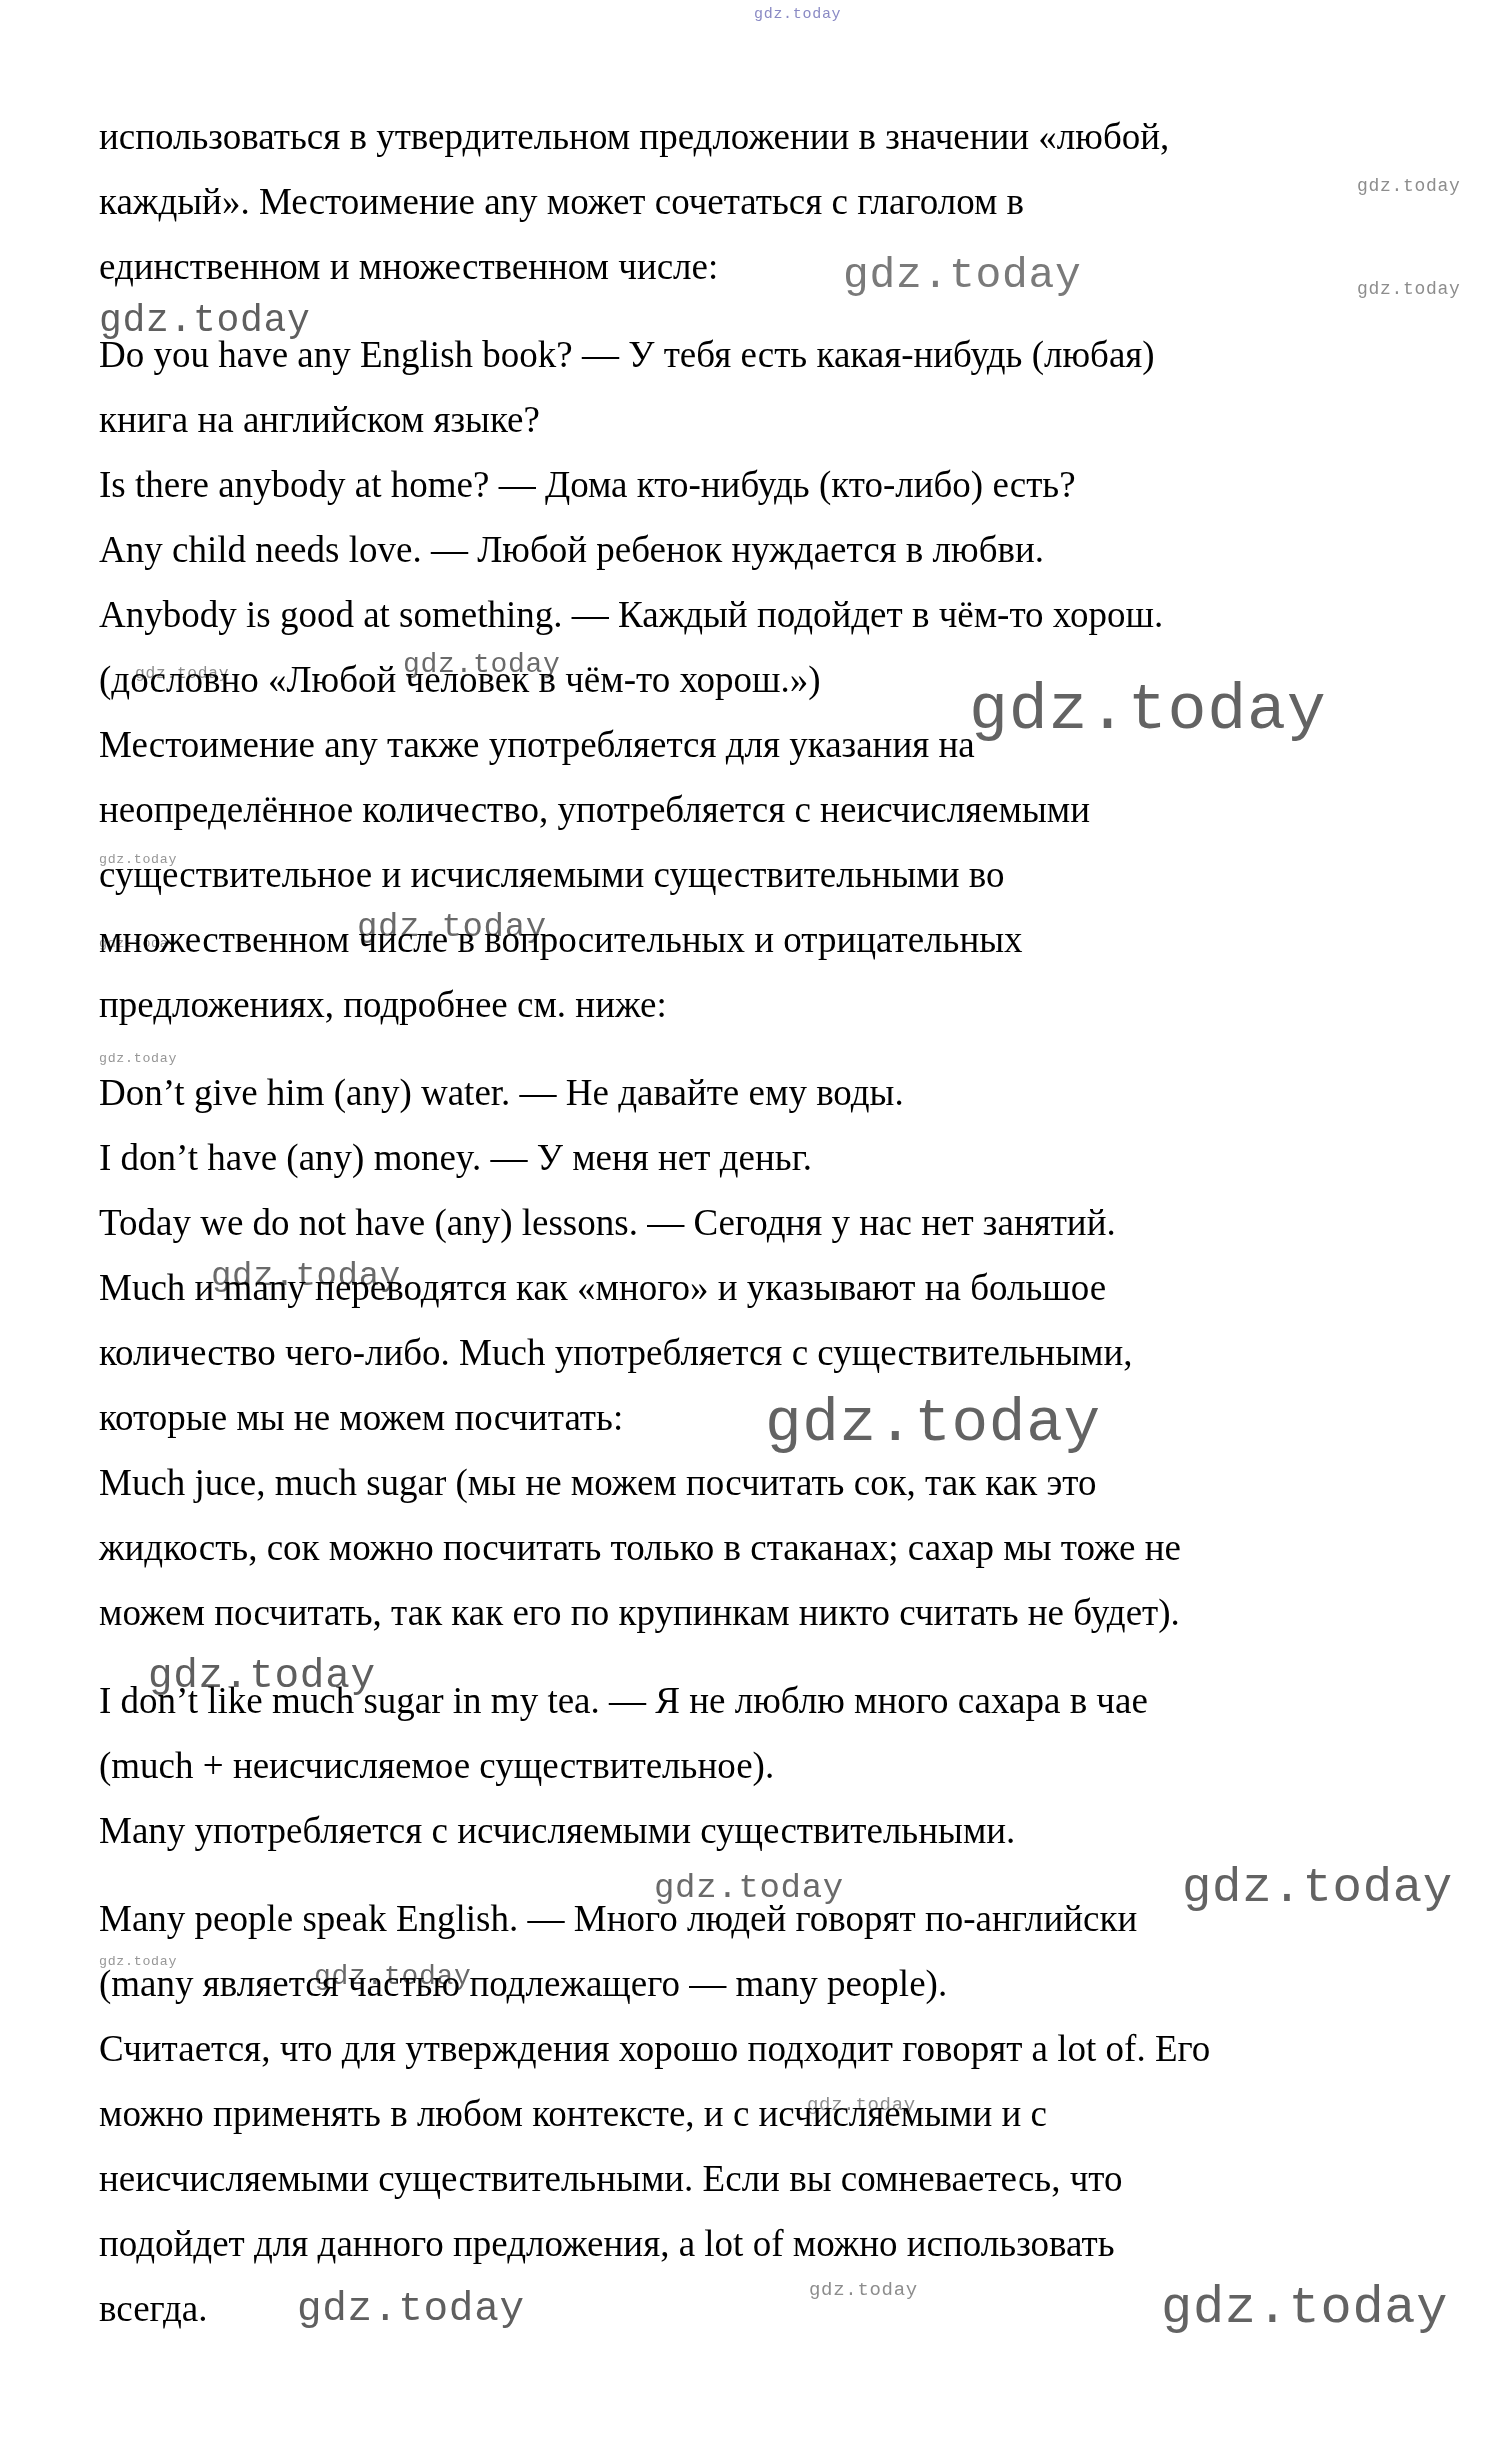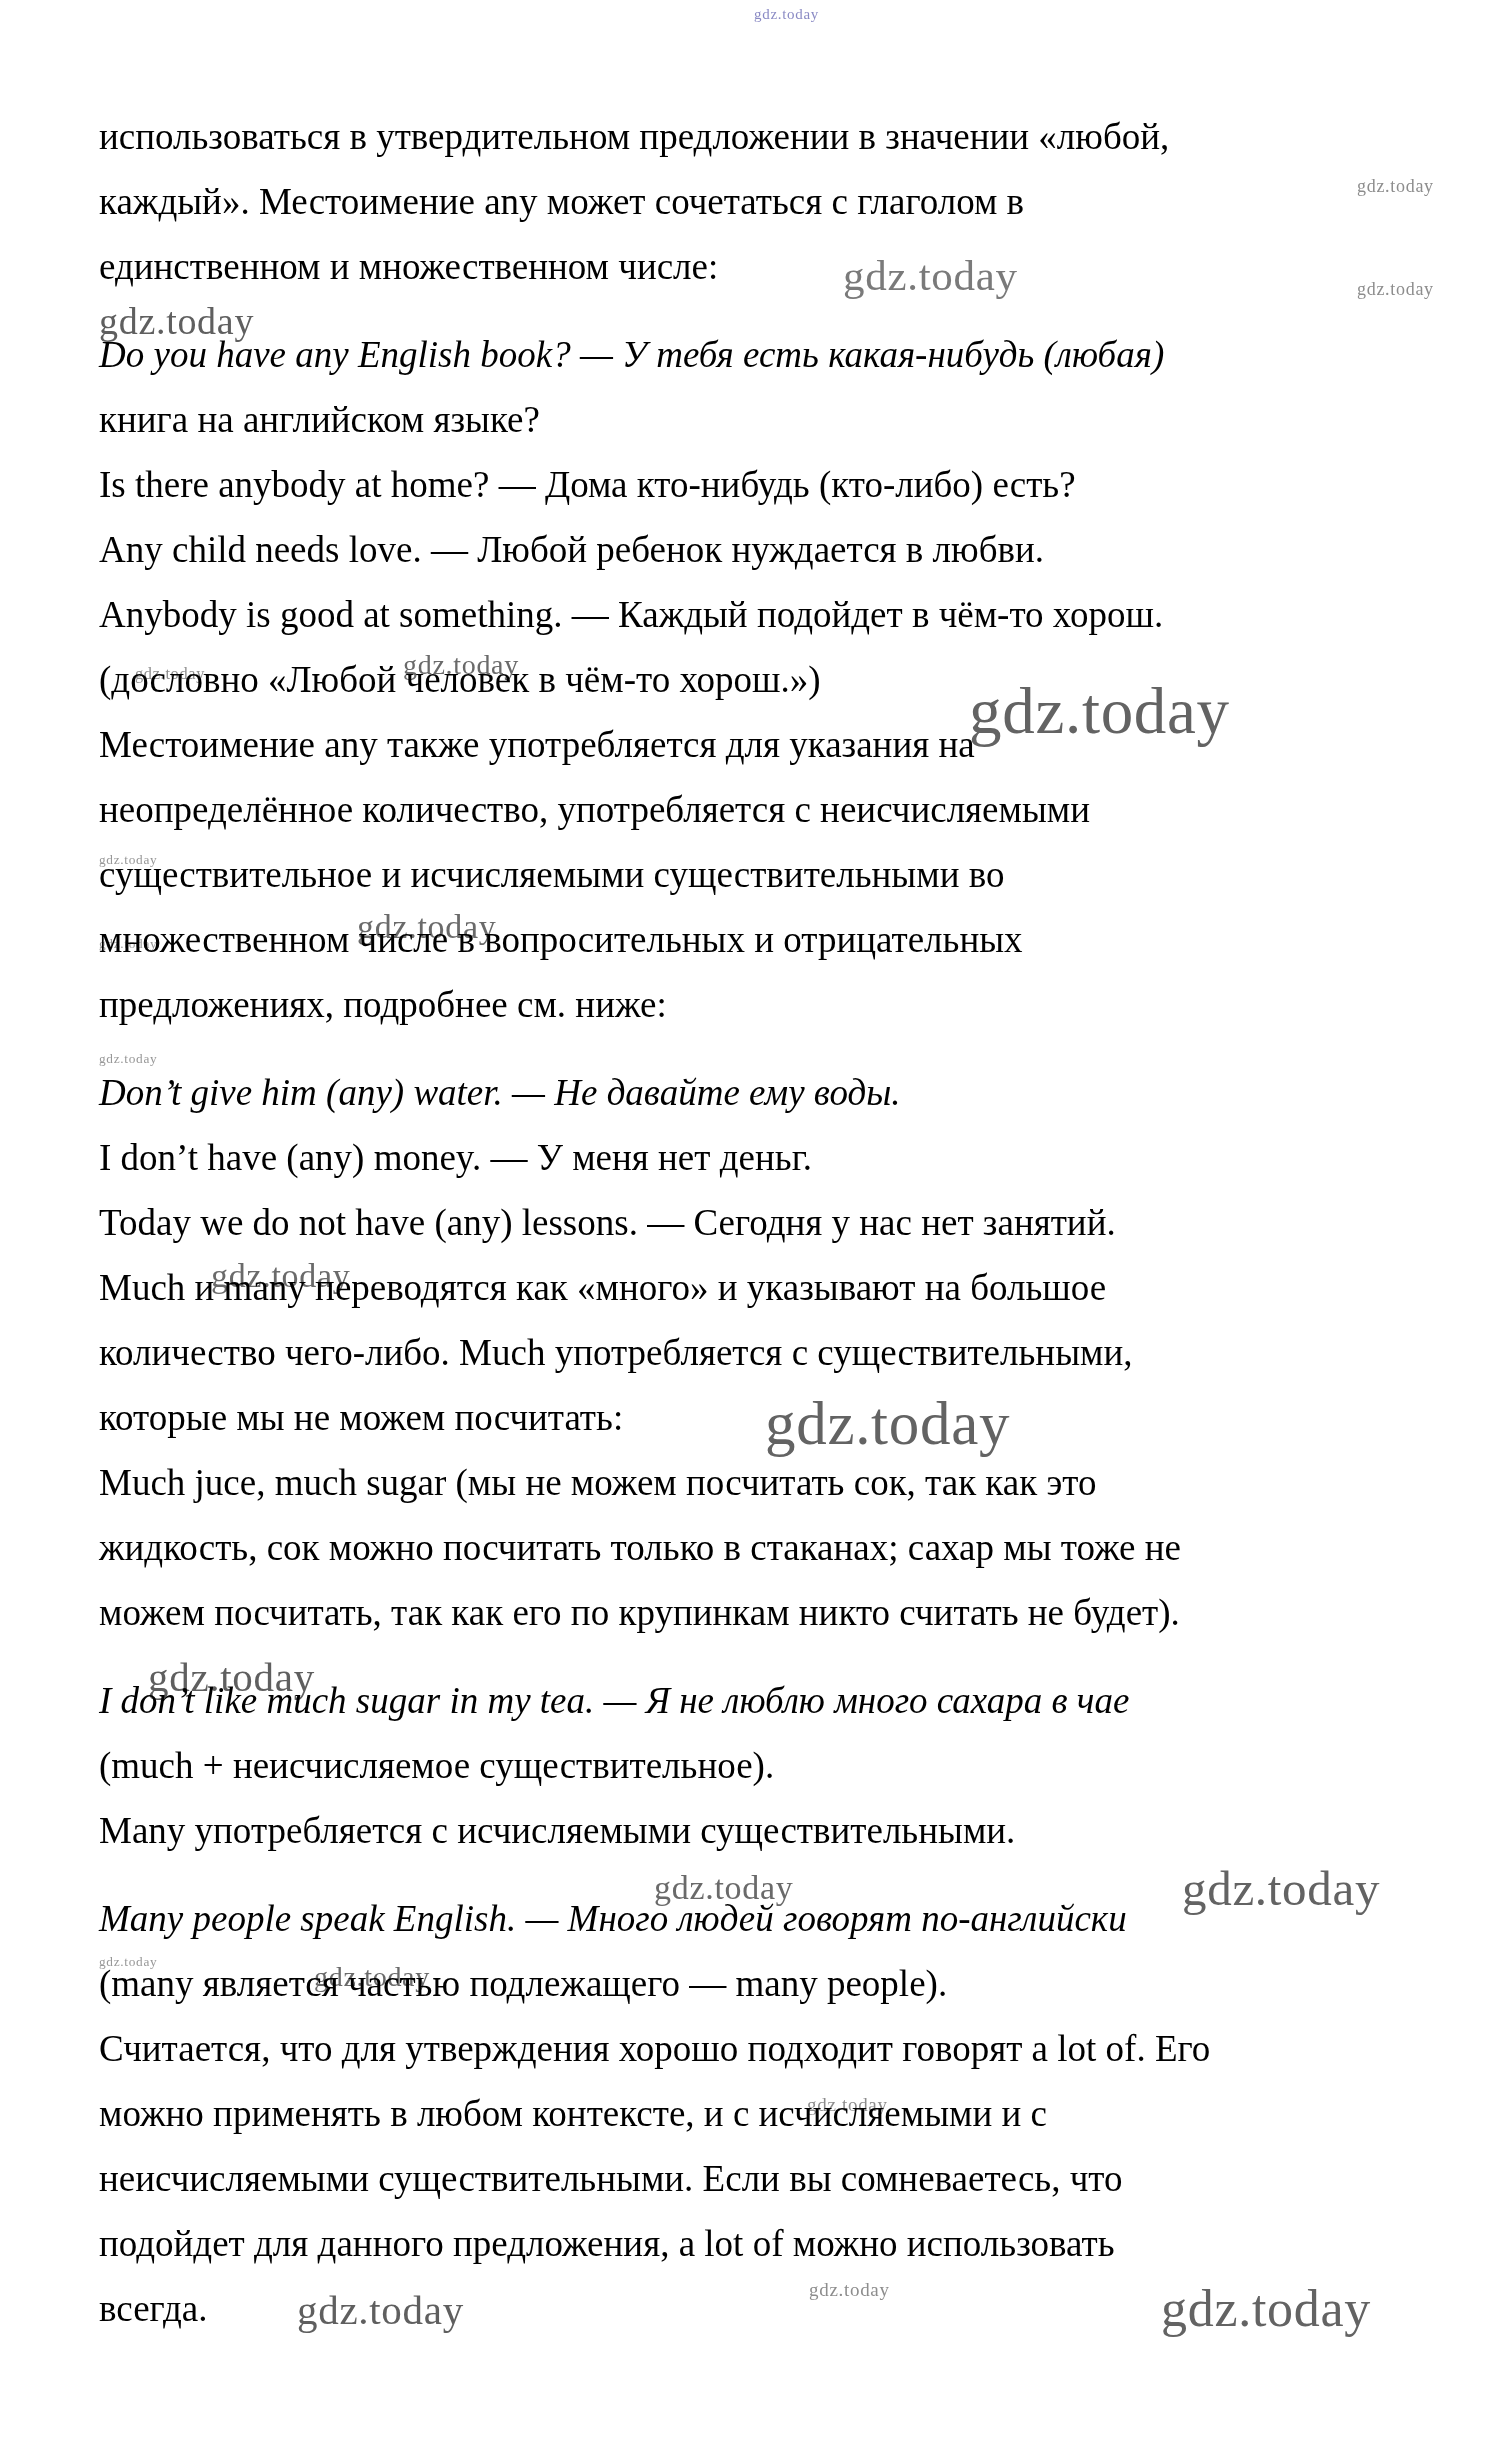--- a/index.html
+++ b/index.html
@@ -14,42 +14,41 @@
     overflow: hidden;
     font-family: "Liberation Serif", serif;
   }
   .watermark-layer {
     position: absolute;
     inset: 0;
     z-index: 1;
   }
   .wm {
     position: absolute;
-    font-family: Liberation Serif, serif;
+    font-family: Liberation Mono, monospace;
     font-weight: 400;
     letter-spacing: 0.7px;
     white-space: nowrap;
     user-select: none;
   }
   .text-block {
     position: absolute;
     left: 99px;
     top: 104px;
     z-index: 2;
   }
   .line {
     margin: 0;
     font-size: 37px;
     line-height: 65px;
     color: #000000;
     white-space: nowrap;
   }
   .line.gap {
     margin-top: 23px;
-    font-style: italic;
   }
 </style>
 </head>
 <body>
 
 <div class="watermark-layer">
     <span class="wm" style="left: 754px; top: 6px; font-size: 15px; color: rgb(138, 138, 196);">gdz.today</span>
     <span class="wm" style="left: 1357px; top: 176px; font-size: 18px; color: rgb(141, 141, 141);">gdz.today</span>
     <span class="wm" style="left: 843px; top: 251px; font-size: 43px; color: rgb(122, 122, 122);">gdz.today</span>
     <span class="wm" style="left: 1357px; top: 279px; font-size: 18px; color: rgb(141, 141, 141);">gdz.today</span>

